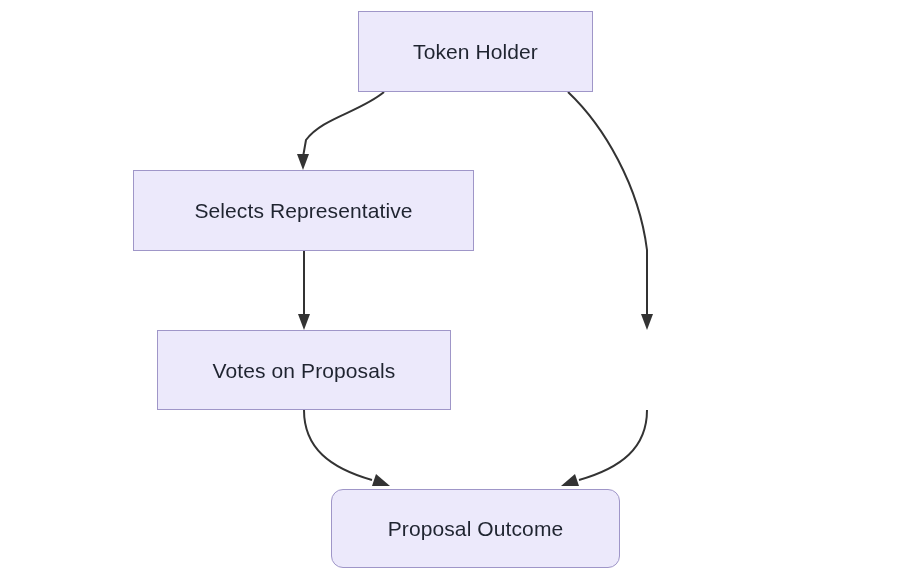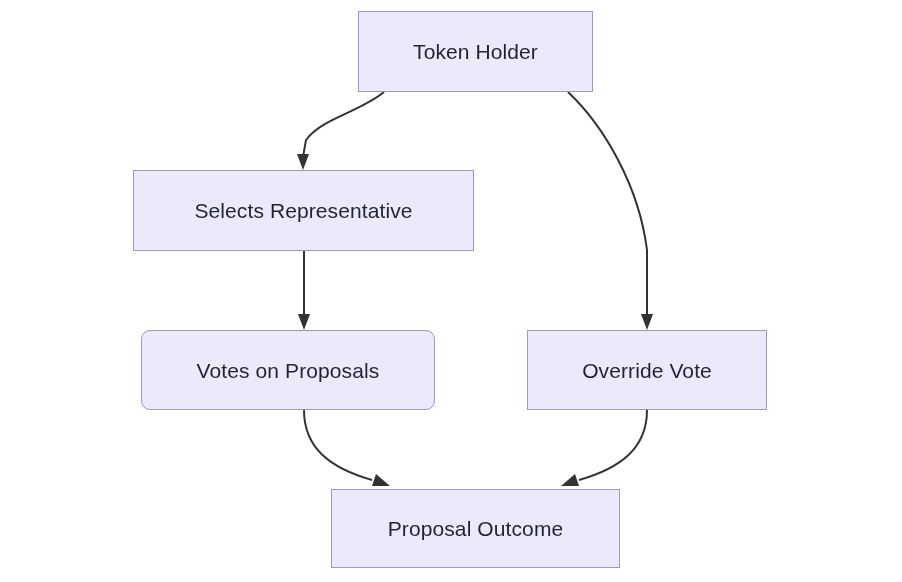--- a/index.html
+++ b/index.html
@@ -90,25 +90,22 @@
   </svg>
 
   <div class="node" style="left:358px; top:11px; width:235px; height:81px;">
     <span class="node-label">Token Holder</span>
   </div>
 
   <div class="node" style="left:133px; top:170px; width:341px; height:81px;text-align:right;">
     <span class="node-label">Selects Representative</span>
   </div>
 
-  <div class="node" style="left:141px; top:330px; width:294px; height:80px;border-radius:9px;">
+  <div class="node" style="left:157px; top:330px; width:294px; height:80px;">
     <span class="node-label">Votes on Proposals</span>
   </div>
 
-  <div class="node" style="left:527px; top:330px; width:240px; height:80px;">
-    <span class="node-label">Override Vote</span>
-  </div>
 
-  <div class="node" style="left:331px; top:489px; width:289px; height:79px;">
+  <div class="node" style="left:331px; top:489px; width:289px; height:79px;border-radius:12px;">
     <span class="node-label">Proposal Outcome</span>
   </div>
 
 </div>
 
 </body></html>

